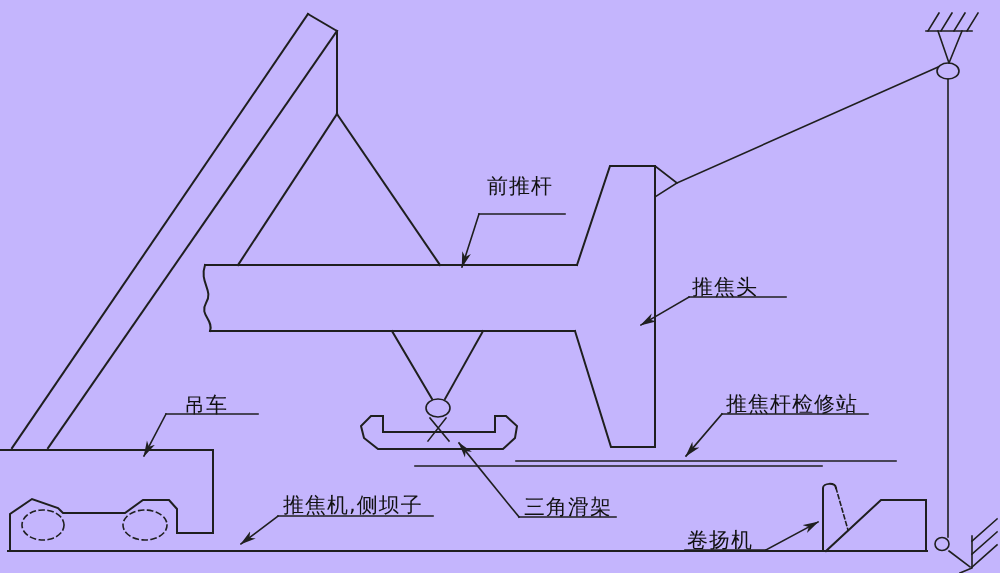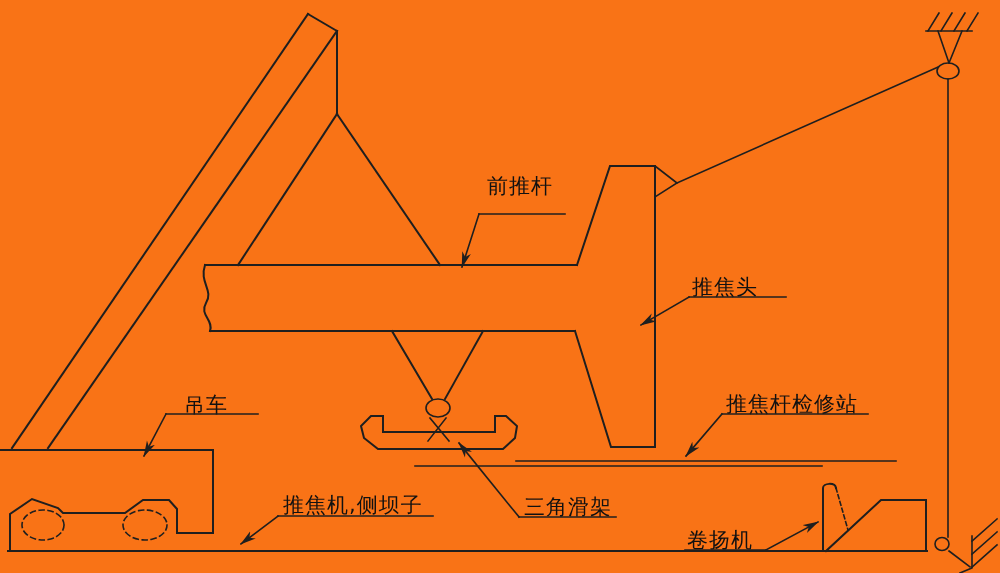--- a/index.html
+++ b/index.html
@@ -5,21 +5,21 @@
   html, body {
     margin: 0;
     padding: 0;
     background: #ffffff;
     font-family: "DejaVu Sans", sans-serif;
   }
   .figure-wrap {
     position: relative;
     width: 1000px;
     height: 573px;
-    background: #f97316;
+    background: #c4b5fd;
     overflow: hidden;
   }
   svg { display: block; }
   .ln {
     fill: none;
     stroke: #1f1f1f;
     stroke-width: 2;
     stroke-linecap: square;
     stroke-linejoin: miter;
   }

